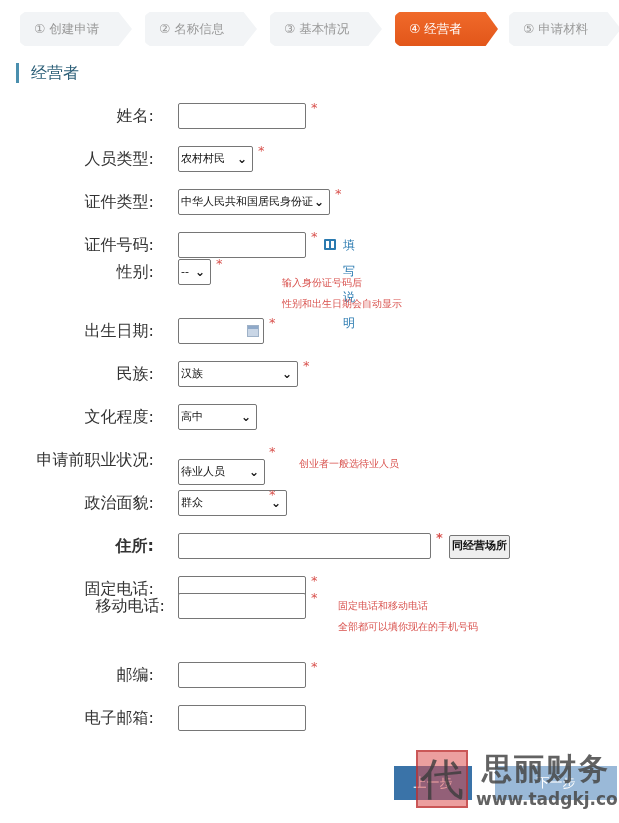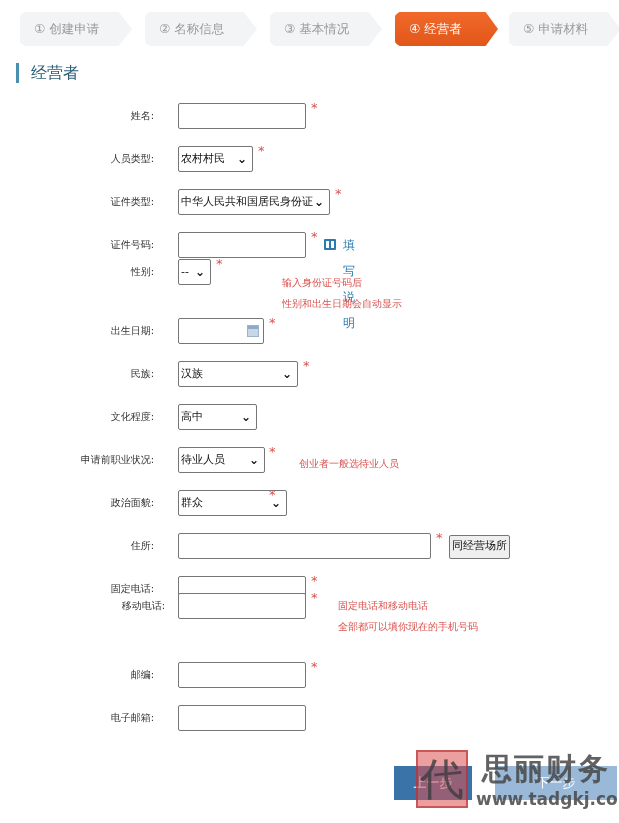--- a/index.html
+++ b/index.html
@@ -25,21 +25,21 @@
   
   .section-title {
     position: absolute; left: 16px; top: 63px; height: 20px;
     border-left: 3px solid #4a8fae; padding-left: 12px;
     font-size: 16px; line-height: 20px; color: #2c5f78;
   }
   
   .row { position: absolute; left: 0; width: 619px; height: 26px; }
   .label {
     position: absolute; right: 465px; top: 0; height: 26px; line-height: 26px;
-    font-size: 10px; color: #333; text-align: right; white-space: nowrap;
+    font-size: 16px; color: #333; text-align: right; white-space: nowrap;
   }
   .field {
     position: absolute; left: 178px; top: 0; height: 26px; box-sizing: border-box;
     border: 1px solid #767676; border-radius: 2px; background: #fff;
   }
   .select {
     font-size: 11px; line-height: 24px; padding-left: 2px; color: #111;
     white-space: nowrap; overflow: hidden;
   }
   .chev {
@@ -179,38 +179,38 @@
 <div class="row" style="top:404px;">
   <span class="label">文化程度:</span>
   <div class="field select" style="width:79px;">
     <span>高中</span>
     <span class="chev">⌄</span>
   </div>
 </div>
 
 <div class="row" style="top:447px;">
   <span class="label">申请前职业状况:</span>
-  <div class="field select" style="width:87px;">
+  <div class="field select" style="width:87px;margin-top:12px;">
     <span>待业人员</span>
     <span class="chev">⌄</span>
   </div>
   <span class="req" style="left:269px;">*</span>
 </div>
 <div class="note" style="left:299px;top:453px;">创业者一般选待业人员</div>
 
 <div class="row" style="top:490px;">
   <span class="label">政治面貌:</span>
   <div class="field select" style="width:109px;">
     <span>群众</span>
     <span class="chev">⌄</span>
   </div>
   <span class="req" style="left:269px;">*</span>
 </div>
 
-<div class="row" style="top:533px;">
+<div class="row" style="top:533px;font-weight:bold;">
   <span class="label">住所:</span>
   <div class="field" style="width:253px;"></div>
   <span class="req" style="left:436px;">*</span>
   <div class="same-btn">同经营场所</div>
 </div>
 
 <div class="row" style="top:576px;">
   <span class="label">固定电话:</span>
   <div class="field" style="width:128px;"></div>
   <span class="req" style="left:311px;">*</span>

